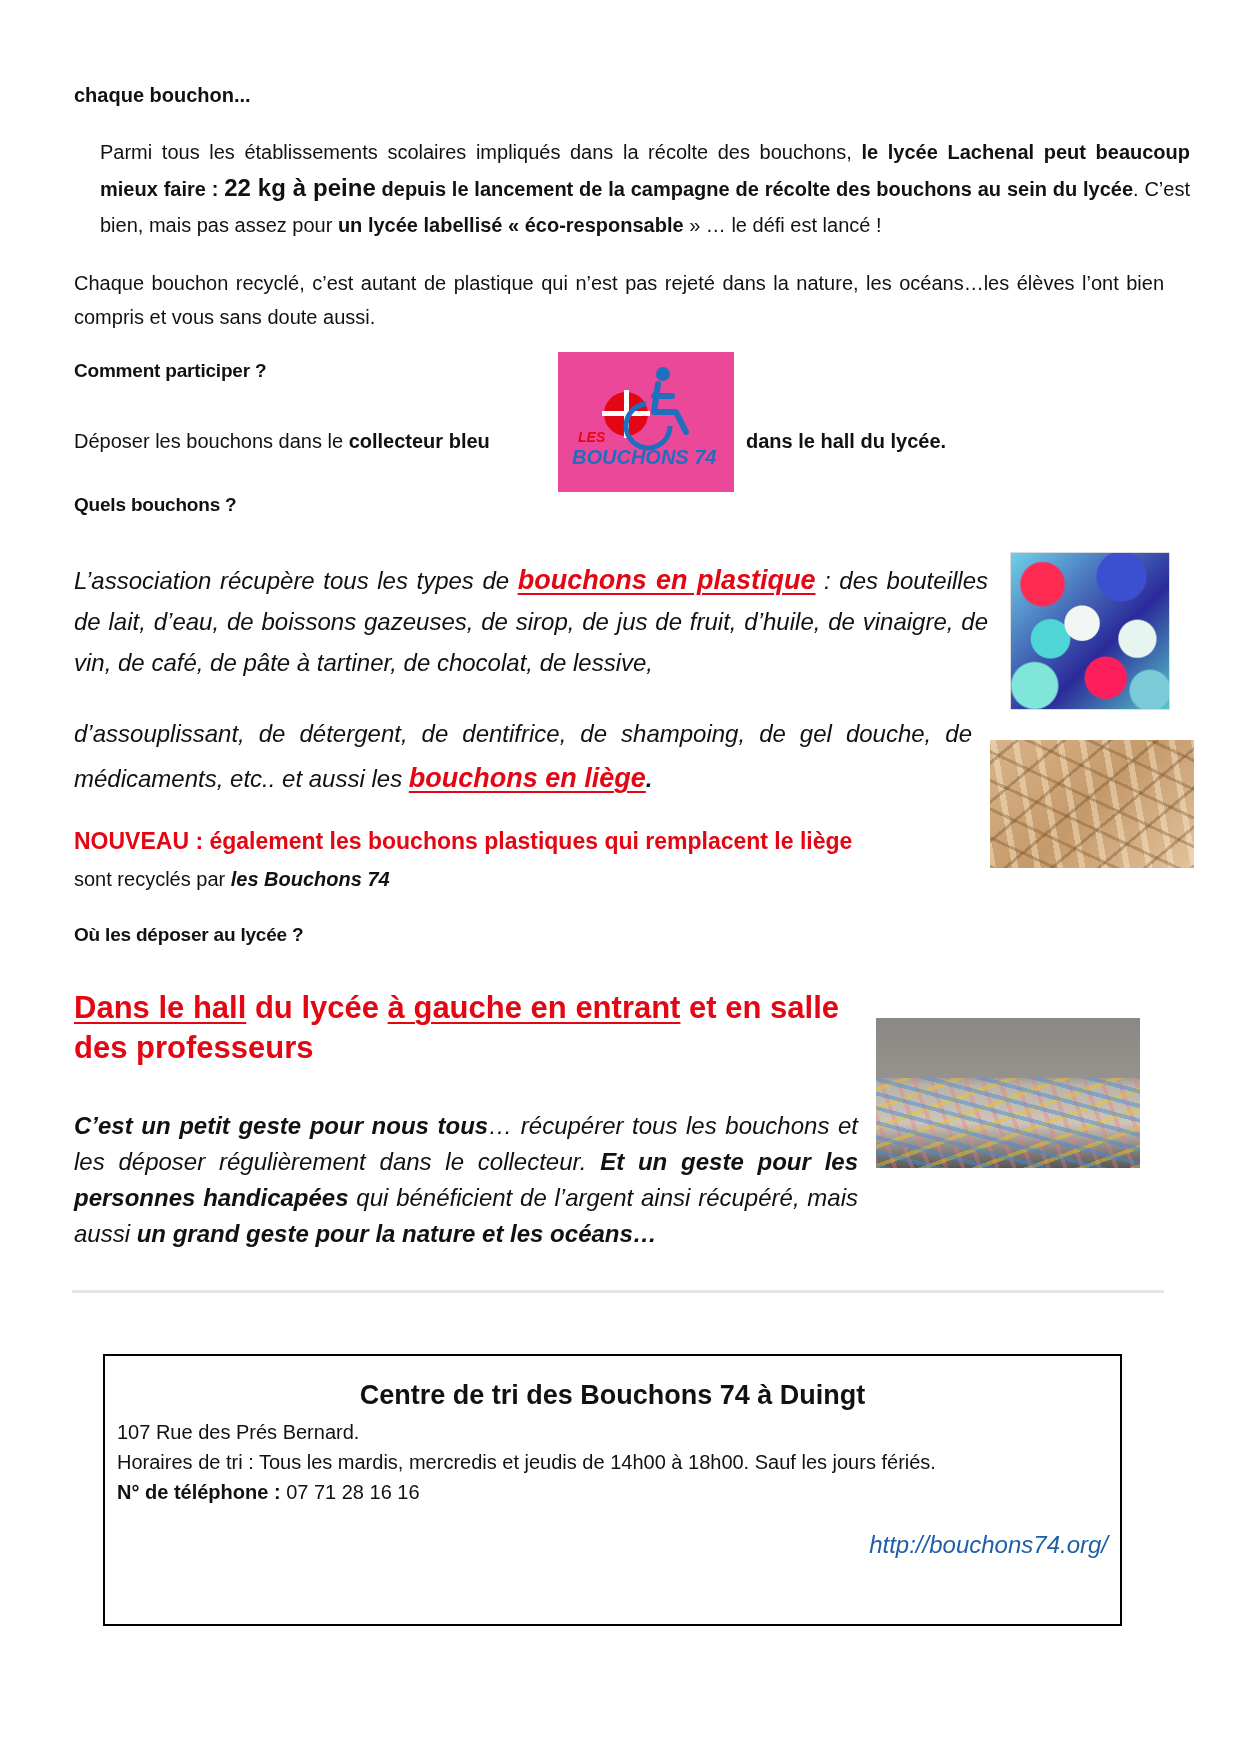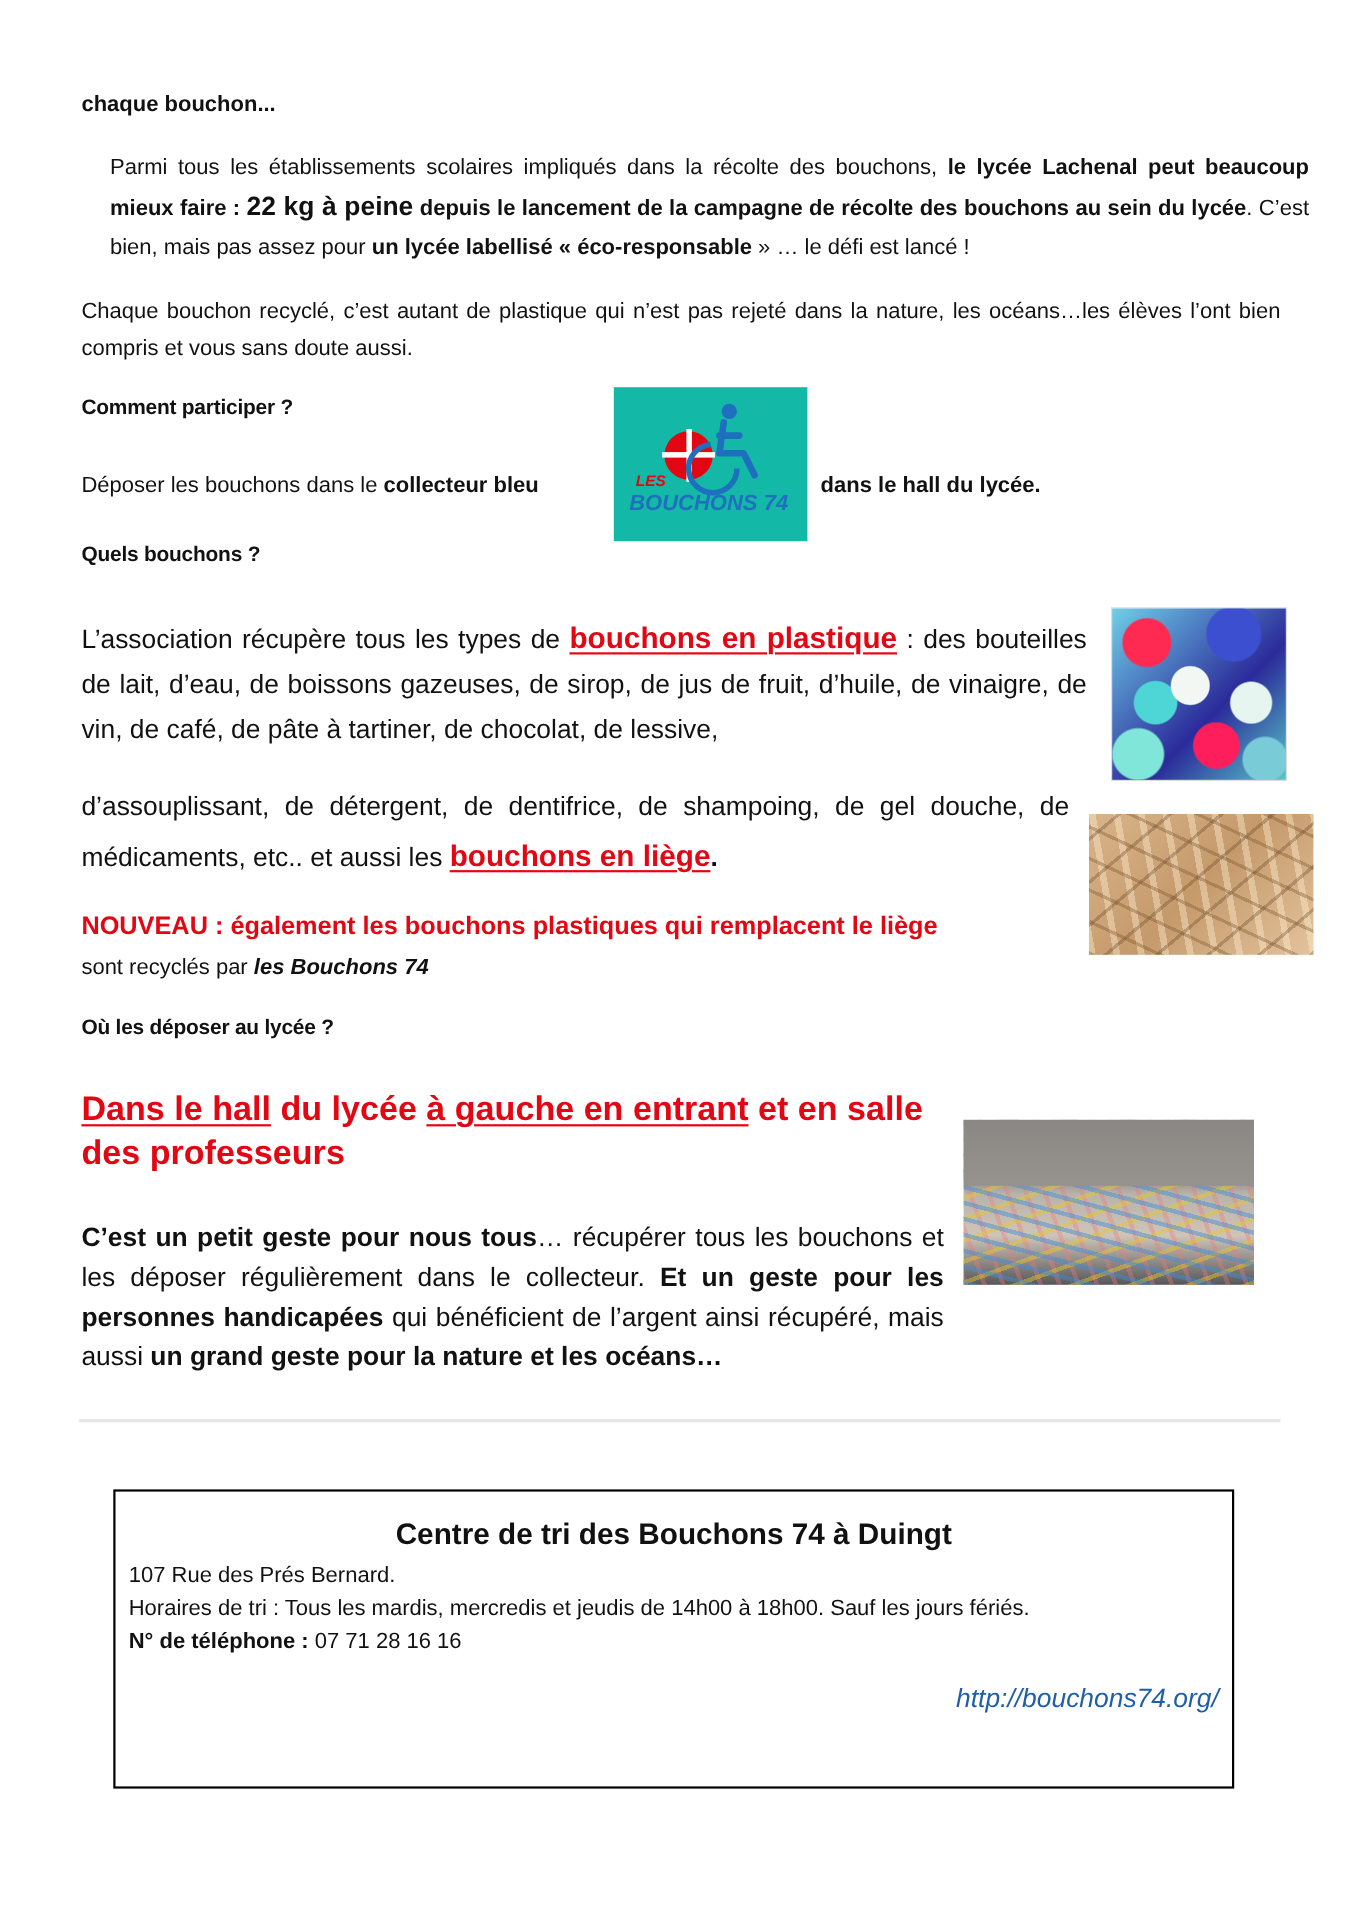--- a/index.html
+++ b/index.html
@@ -3,21 +3,21 @@
   <meta charset="utf-8">
   <style>
     * { box-sizing: border-box; }
     html, body { margin: 0; padding: 0; background: #ffffff; }
     body {
       width: 1240px; height: 1754px; position: relative; overflow: hidden;
       font-family: "Liberation Sans", sans-serif; color: #111111;
     }
     .abs { position: absolute; }
     .p { font-size: 20px; line-height: 34px; text-align: justify; margin: 0; }
-    .p-lg { font-size: 24px; line-height: 41px; text-align: justify; margin: 0; }
+    .p-lg { font-size: 24px; line-height: 41px; text-align: justify; margin: 0; font-style: italic; }
     .b { font-weight: bold; }
     .big { font-size: 24px; font-weight: bold; }
     .h2 { font-size: 19px; font-weight: bold; margin: 0; letter-spacing: -0.2px; }
     .red { color: #e30613; }
     .u { text-decoration: underline; text-decoration-thickness: 2px; text-underline-offset: 4px; }
     .redhead { font-size: 31px; line-height: 40px; font-weight: bold; color: #e30613; margin: 0; }
     .it { font-style: italic; }
 
     
     .photo { position: absolute; overflow: hidden; }
@@ -74,21 +74,21 @@
 </p>
 
 <p class="abs p" style="left:74px;top:266px;width:1090px;">Chaque bouchon recyclé, c’est autant de plastique qui n’est pas rejeté dans la nature, les océans…les élèves  l’ont bien compris et vous sans doute aussi.</p>
 
 <h2 class="abs h2" style="left:74px;top:360px;">Comment participer ?</h2>
 
 <p class="abs p" style="left:74px;top:424px;">
   <span>Déposer les bouchons dans le </span><span class="b">collecteur  bleu</span>
 </p>
 
-<div class="abs" style="left:558px;top:352px;width:176px;height:140px;background:#14b8a6;">
+<div class="abs" style="left:558px;top:352px;width:176px;height:140px;background:#ec4899;">
   <svg width="176" height="140" viewBox="0 0 176 140">
 
     <circle cx="68" cy="62" r="22" fill="#e30613"></circle>
     <rect x="44" y="59" width="48" height="5" fill="#ffffff"></rect>
     <rect x="66" y="38" width="5" height="48" fill="#ffffff"></rect>
 
     <circle cx="105" cy="22" r="7" fill="#1f6fbf"></circle>
     <path d="M100 32 L96 60 L118 60 L128 80 M96 44 L114 44" stroke="#1f6fbf" stroke-width="6" fill="none" stroke-linecap="round" stroke-linejoin="round"></path>
     <path d="M88 52 A 22 22 0 1 0 112 74" stroke="#1f6fbf" stroke-width="5" fill="none"></path>
     <text x="20" y="90" font-family="Liberation Sans, sans-serif" font-size="14" font-weight="bold" font-style="italic" fill="#e30613">LES</text>

